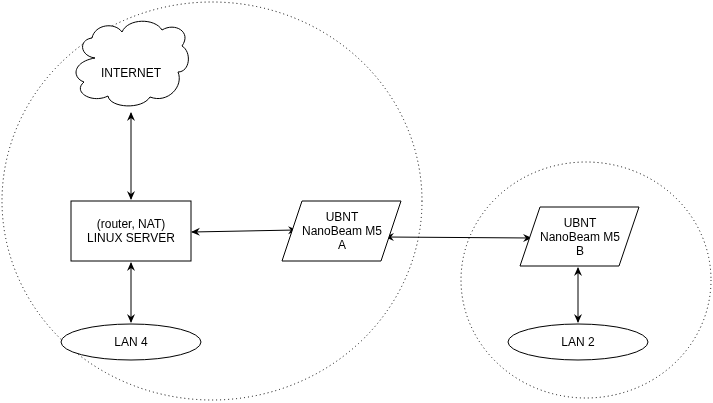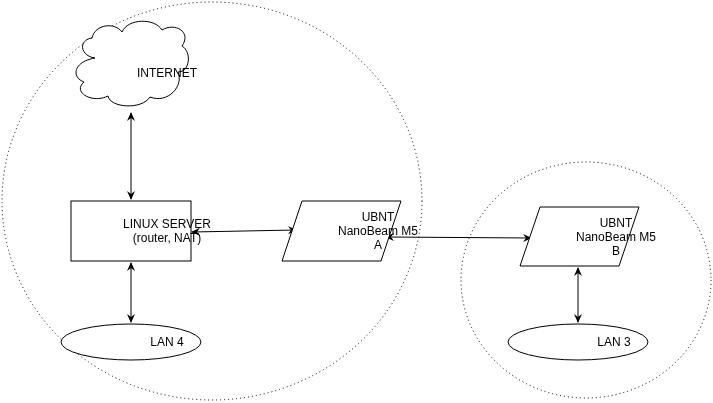--- a/index.html
+++ b/index.html
@@ -1,18 +1,18 @@
 <!DOCTYPE html>
 <html><head>
 <meta charset="utf-8">
 <style>
   html, body { margin:0; padding:0; background:#ffffff; }
   body { width:713px; height:403px; overflow:hidden; position:relative; font-family:"Liberation Sans", sans-serif; }
   svg { position:absolute; left:0; top:0; }
-  .lbl { position:absolute; font-size:12px; color:#000; text-align:center; line-height:14px;margin-left:36px; }
+  .lbl { position:absolute; font-size:12px; color:#000; text-align:center; line-height:14px; }
 </style>
 </head>
 <body>
 
 <svg width="713" height="403" viewBox="0 0 713 403">
   <defs>
     <marker id="arr" markerWidth="10" markerHeight="10" refX="8" refY="5" orient="auto-start-reverse" markerUnits="userSpaceOnUse">
       <path d="M0,1 L9,5 L0,9 L3,5 Z" fill="#000"></path>
     </marker>
   </defs>
@@ -34,30 +34,30 @@
 
   <polygon points="540,207 639,207 619,266 520,266" fill="#fff" stroke="#000"></polygon>
 
   <ellipse cx="131" cy="342" rx="70" ry="18" fill="#fff" stroke="#000"></ellipse>
   <ellipse cx="578" cy="342" rx="70" ry="18" fill="#fff" stroke="#000"></ellipse>
 </svg>
 
 <div class="lbl" style="left:85px;top:66px;width:92px;">INTERNET</div>
 
 <div class="lbl" style="left:71px;top:217px;width:120px;">
+  <div>(router, NAT)</div>
   <div>LINUX SERVER</div>
-  <div>(router, NAT)</div>
 </div>
 
 <div class="lbl" style="left:292px;top:210px;width:100px;">
   <div>UBNT</div>
   <div>NanoBeam M5</div>
   <div>A</div>
 </div>
 
 <div class="lbl" style="left:530px;top:216px;width:100px;">
   <div>UBNT</div>
   <div>NanoBeam M5</div>
   <div>B</div>
 </div>
 
 <div class="lbl" style="left:81px;top:335px;width:100px;">LAN 4</div>
-<div class="lbl" style="left:528px;top:335px;width:100px;">LAN 3</div>
+<div class="lbl" style="left:528px;top:335px;width:100px;">LAN 2</div>
 
 </body></html>

